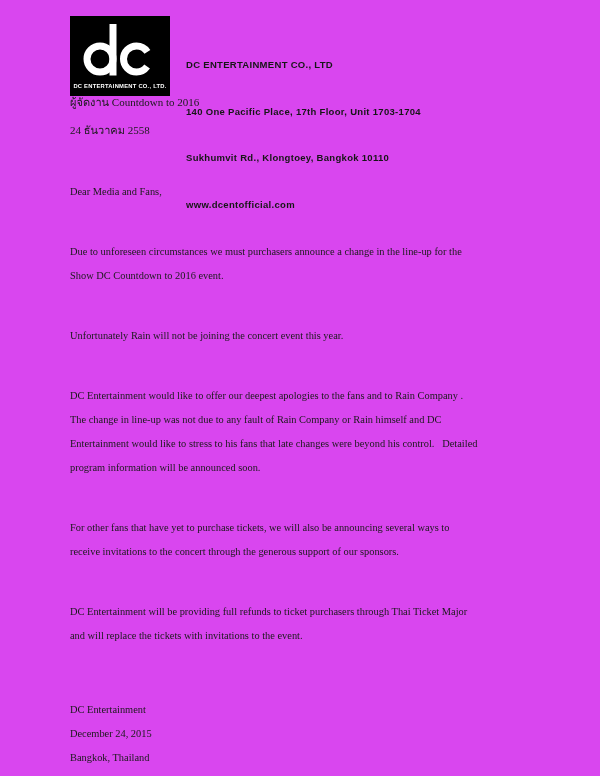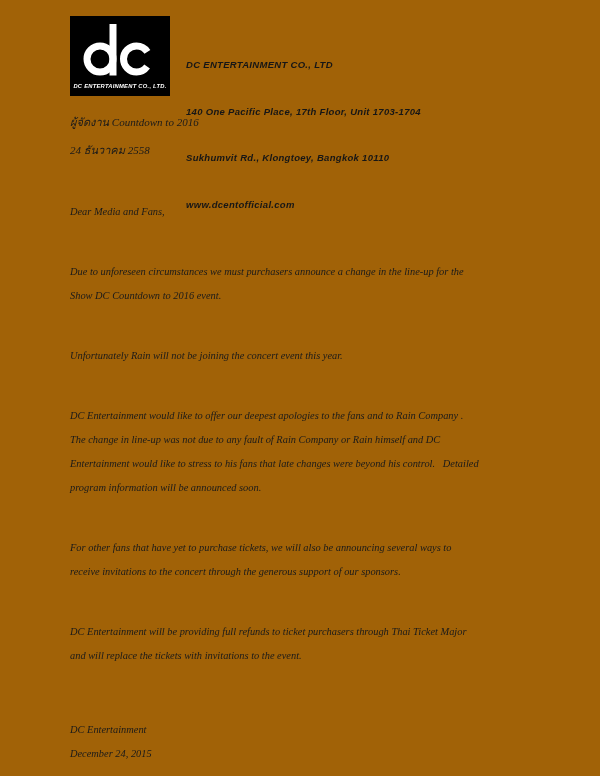--- a/index.html
+++ b/index.html
@@ -1,24 +1,23 @@
 <!DOCTYPE html>
 <html><head>
 <meta charset="utf-8">
 <style>
   html, body { margin: 0; padding: 0; background: #ffffff; }
   .page {
     position: relative;
     width: 600px;
     height: 776px;
-    background: #a16207;
+    background: #d946ef;
     color: #1a1a1a;
     font-family: "Liberation Serif", serif;
     overflow: hidden;
-    font-style: italic;
   }
   .header {
     position: absolute;
     left: 70px;
     top: 16px;
     display: flex;
     align-items: flex-start;
   }
   .logo-box {
     width: 100px;
@@ -32,21 +31,21 @@
     font-weight: bold;
     font-size: 9.5px;
     line-height: 15.5px;
     letter-spacing: 0.3px;
     color: #161616;
     white-space: pre;
   }
   .letter {
     position: absolute;
     left: 70px;
-    top: 108px;
+    top: 88px;
     width: 475px;
   }
   .thai-line {
     font-size: 11px;
     line-height: 28px;
     white-space: pre;
     color: #1a1a1a;
   }
   .line {
     font-size: 10.4px;
@@ -117,17 +116,18 @@
     </div>
 
     <div class="para">
       <div class="line">DC Entertainment will be providing full refunds to ticket purchasers through Thai Ticket Major</div>
       <div class="line">and will replace the tickets with invitations to the event.</div>
     </div>
 
     <div class="signature">
       <div class="line">DC Entertainment</div>
       <div class="line">December 24, 2015</div>
+      <div class="line">Bangkok, Thailand</div>
     </div>
 
   </div>
 
 </div>
 
 </body></html>

